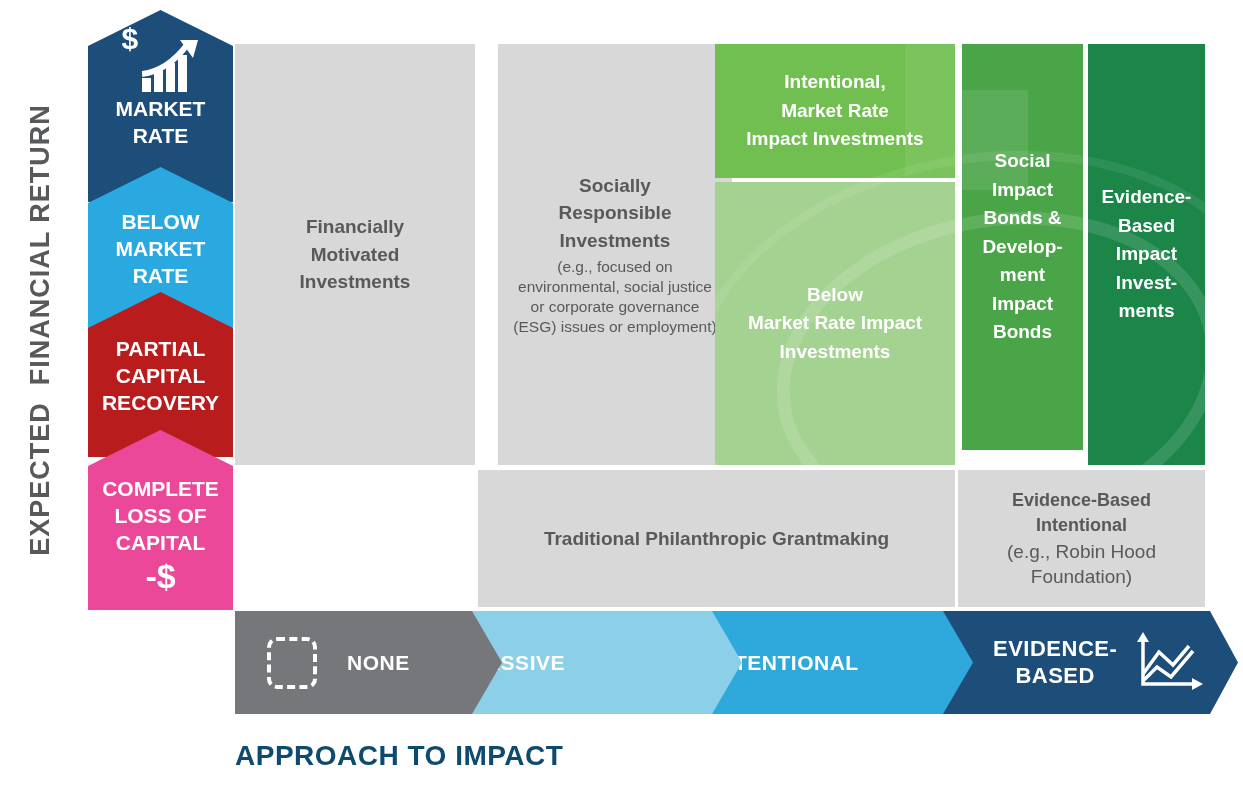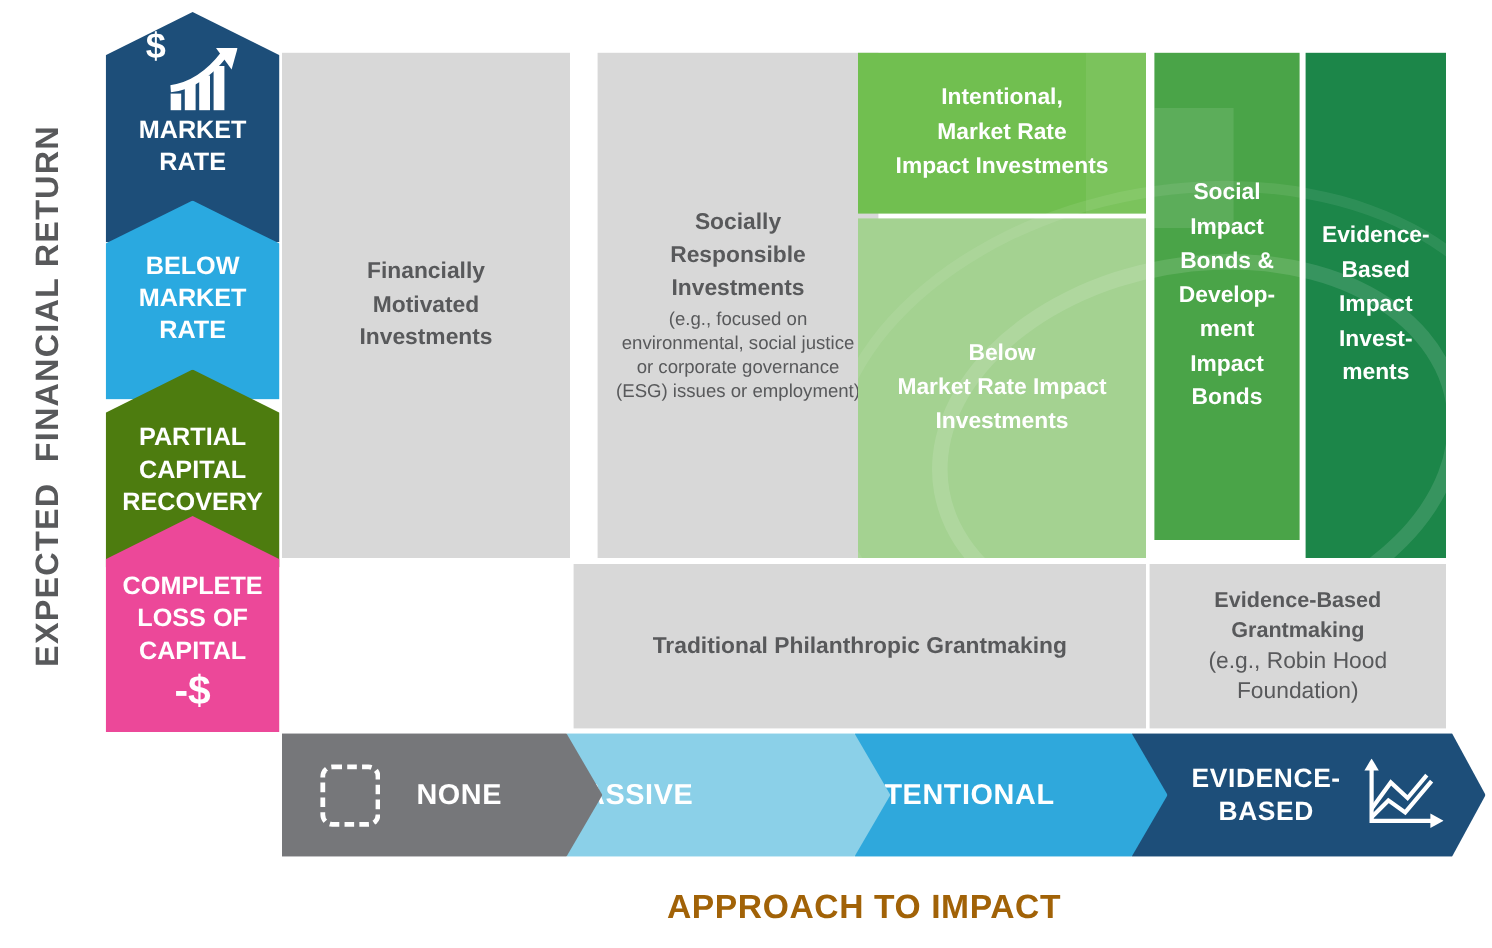--- a/index.html
+++ b/index.html
@@ -11,21 +11,21 @@
   .ylabel>span{position:absolute;transform:translate(-50%,-50%) rotate(-90deg);
     white-space:pre;font-size:27px;font-weight:bold;color:#58595b;letter-spacing:1px;}
 
   
   .chev{position:absolute;left:88px;width:145px;color:#fff;text-align:center;
     font-weight:bold;box-sizing:border-box;
     clip-path:polygon(50% 0,100% 36px,100% 100%,0 100%,0 36px);}
   .chev-label{font-size:21px;line-height:1.28;}
   .c1{top:10px;height:192px;background:#1d4e79;z-index:1;padding-top:20px;}
   .c2{top:167px;height:166px;background:#2aa9e0;z-index:2;padding-top:42px;}
-  .c3{top:308px;height:165px;background:#4d7c0f;z-index:3;padding-top:44px;}
+  .c3{top:292px;height:165px;background:#b91c1c;z-index:3;padding-top:44px;}
   .c4{top:430px;height:180px;background:#ec4899;z-index:4;padding-top:46px;}
   .loss-dollar{font-size:34px;font-weight:bold;line-height:1.0;margin-top:2px;}
 
   .mr-icon{position:relative;width:82px;height:62px;margin:0 auto 4px auto;}
   .mr-dollar{position:absolute;left:2px;top:-8px;font-size:30px;font-weight:bold;color:#fff;}
   .mr-icon svg{position:absolute;right:4px;bottom:0;}
 
   
   .cell{position:absolute;box-sizing:border-box;display:flex;flex-direction:column;
     align-items:center;justify-content:center;text-align:center;}
@@ -52,33 +52,33 @@
   .wm div{position:absolute;}
   .wm-e1{left:60px;top:170px;width:420px;height:290px;border:13px solid rgba(255,255,255,0.12);border-radius:50%;transform:rotate(-10deg);}
   .wm-e2{left:-30px;top:110px;width:580px;height:400px;border:9px solid rgba(255,255,255,0.08);border-radius:50%;transform:rotate(-10deg);}
   .wm-sq{left:247px;top:46px;width:66px;height:100px;background:rgba(255,255,255,0.10);}
   .wm-sq2{left:190px;top:0px;width:50px;height:134px;background:rgba(255,255,255,0.07);}
 
   
   .arrow{position:absolute;top:611px;height:103px;display:flex;align-items:center;
     color:#fff;font-weight:bold;box-sizing:border-box;
     clip-path:polygon(0 0,calc(100% - 30px) 0,100% 50%,calc(100% - 30px) 100%,0 100%);}
-  .arrow-label{font-size:24px;letter-spacing:0.5px;}
+  .arrow-label{font-size:21px;letter-spacing:0.5px;}
   .a1{left:235px;width:267px;background:#76777a;z-index:8;justify-content:flex-start;
     padding-left:32px;gap:30px;}
   .a2{left:472px;width:270px;background:#8bd0e8;z-index:7;justify-content:flex-start;padding-right:18px;}
   .a3{left:712px;width:261px;background:#2fa8dc;z-index:6;justify-content:flex-start;padding-right:14px;}
   .a4{left:943px;width:295px;background:#1d4e79;z-index:5;justify-content:flex-start;
     padding-left:50px;gap:16px;clip-path:polygon(0 0,calc(100% - 28px) 0,100% 50%,calc(100% - 28px) 100%,0 100%);}
   .a4 .arrow-label{font-size:22px;line-height:1.2;text-align:center;}
   .dashed-box{width:50px;height:52px;border:4px dashed #ffffff;border-radius:10px;box-sizing:border-box;}
 
   
-  .xlabel{position:absolute;left:235px;top:740px;width:970px;text-align:center;
-    font-size:28px;font-weight:bold;color:#a16207;letter-spacing:0.5px;}
+  .xlabel{position:absolute;left:235px;top:740px;width:970px;text-align:left;
+    font-size:28px;font-weight:bold;color:#0c4a6e;letter-spacing:0.5px;}
 </style>
 </head>
 <body>
 
 <div class="canvas">
 
   <div class="ylabel">
     <span>EXPECTED  FINANCIAL RETURN</span>
   </div>
 
@@ -162,21 +162,21 @@
 Invest-
 ments</div>
   </div>
 
   <div class="cell gray-cell rowA">
     <div class="cell-title preline">Traditional Philanthropic Grantmaking</div>
   </div>
 
   <div class="cell gray-cell rowB">
     <div class="cell-title preline">Evidence-Based
-Grantmaking</div>
+Intentional</div>
     <div class="cell-sub preline">(e.g., Robin Hood
 Foundation)</div>
   </div>
 
   <div class="wm">
     <div class="wm-e2"></div>
     <div class="wm-e1"></div>
     <div class="wm-sq"></div>
     <div class="wm-sq2"></div>
   </div>

